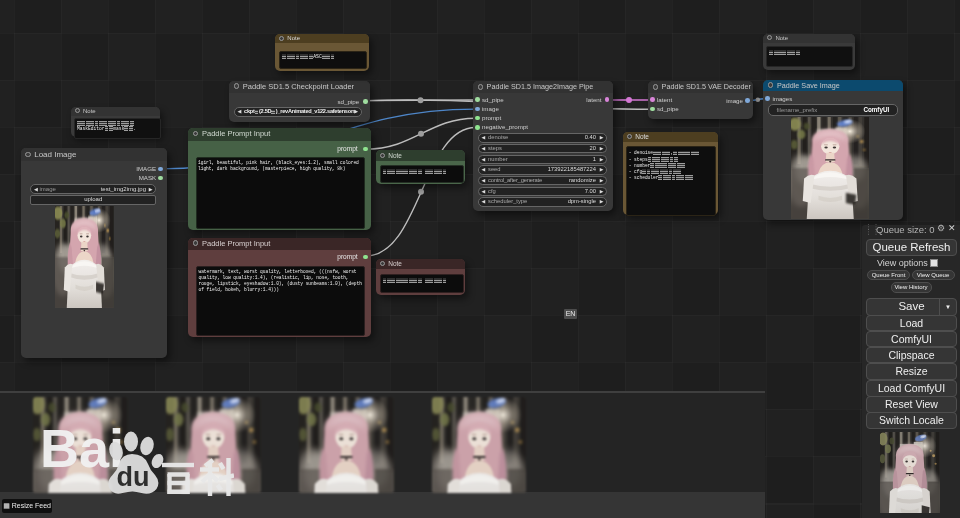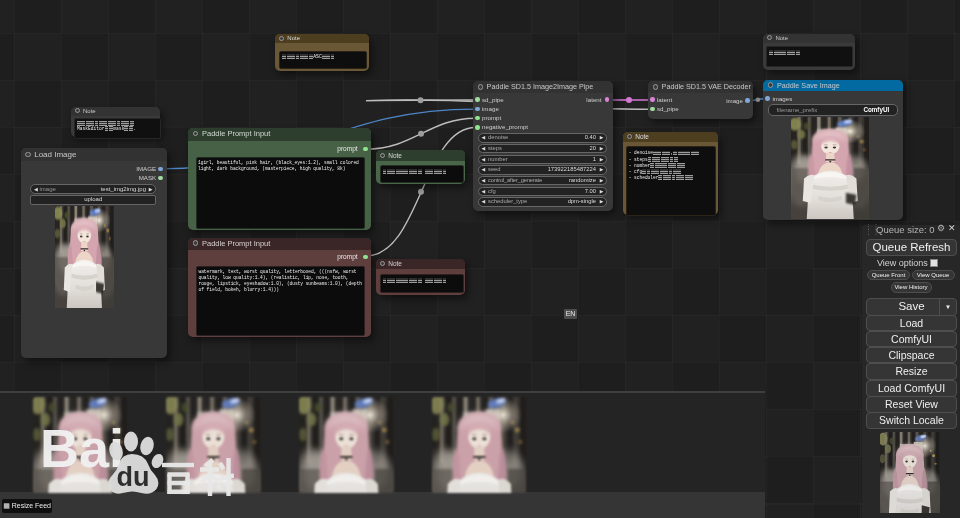--- a/index.html
+++ b/index.html
@@ -165,20 +165,30 @@
         <span class="lt" style="left:8px;color:#999">image</span>
         <span class="rt" style="right:9px">test_img2img.jpg</span>
         <span class="ra" style="font-size:5px">▶</span>
   </div>
   <div class="pill" style="left:9.9px;top:46.9px;width:123.5px;height:7.6px;font-size:6px;line-height:7.6px;border-radius:2px;text-align:center;color:#ddd">upload</div>
   <svg class="abs soft" style="left:34.4px;top:57.4px" width="58.7" height="102.3" viewBox="0 0 60 100" preserveAspectRatio="none">
         <use href="#girl"></use>
       </svg>
 </div>
 
+<div class="node" style="left:229.2px;top:80.75px;width:141px;height:41px;background:#383838">
+  <div class="ntitle" style="height:12.5px;font-size:7.5px;line-height:12.5px;background:#323232"><span class="dot"></span>Paddle SD1.5 Checkpoint Loader</div>
+  <div class="plabel" style="right:11px;top:17px;font-size:6.2px">sd_pipe</div>
+  <div class="port" style="left:134px;top:18.5px;background:#9fdc9f"></div>
+  <div class="pill" style="left:4.9px;top:26.3px;width:125.5px;height:7.7px;font-size:5.6px;line-height:7.5px">
+    <span class="la" style="font-size:5px">◀</span>
+        <span style="position:absolute;left:9px;color:#f2f2f2;font-weight:bold;letter-spacing:-0.25px">ckpt<i class="cj s" style="height:4.5px"></i>(2.5D<i class="cj s" style="height:4.5px"></i>)_revAnimated_v122.safetensors</span>
+        <span class="ra" style="font-size:5px">▶</span>
+  </div>
+</div>
 
 <div class="node" style="left:275.3px;top:34.4px;width:93.8px;height:36.2px;background:#6a5735">
   <div class="ntitle" style="height:8.7px;font-size:6px;line-height:8.7px;background:#4d3e20;color:#ddd"><span class="dot" style="width:3px;height:3px;border-width:1px;margin:0 3px 1px 4px"></span>Note</div>
   <div class="ta" style="left:4.1px;top:16.2px;width:81.5px;height:13.6px;padding:1.5px 2px;font-size:4.6px;background:#0e0e0e;border-color:#2b2416">
     <div style="margin-top:1px"><i class="cj s"></i><i class="cj s"></i><i class="cj s"></i><i class="cj s"></i><i class="cj s"></i><i class="cj s"></i><i class="cj s"></i><span class="mono" style="color:#eee;font-size:4.8px">ASC</span><i class="cj s"></i><i class="cj s"></i><i class="cj s"></i></div>
   </div>
 </div>
 
 <div class="node" style="left:188.4px;top:128.4px;width:182.2px;height:101.5px;background:#466146">
   <div class="ntitle" style="height:12.7px;font-size:7.5px;line-height:12.7px;background:#2e3e2e;color:#d0d8d0"><span class="dot"></span>Paddle Prompt Input</div>
@@ -286,21 +296,21 @@
 </div>
 
 <div class="node" style="left:763.4px;top:33.6px;width:91.3px;height:36.5px;background:#3a3a3a">
   <div class="ntitle" style="height:9.8px;font-size:6px;line-height:9.8px"><span class="dot" style="width:3px;height:3px;border-width:1px;margin:0 3px 1px 4px"></span>Note</div>
   <div class="ta" style="left:2.9px;top:12.7px;width:81px;height:16.2px;padding:1.5px 2px;font-size:4.6px">
     <div style="margin-top:1px"><i class="cj s"></i><i class="cj s"></i><i class="cj s"></i><i class="cj s"></i><i class="cj s"></i><i class="cj s"></i><i class="cj s"></i></div>
   </div>
 </div>
 
 <div class="node" style="left:763.4px;top:79.5px;width:140.1px;height:140px;background:#383838">
-  <div class="ntitle" style="height:11.9px;font-size:7.2px;line-height:11.9px;background:#0369a1"><span class="dot"></span>Paddle Save Image</div>
+  <div class="ntitle" style="height:11.9px;font-size:7.2px;line-height:11.9px;background:#0c4a6e"><span class="dot"></span>Paddle Save Image</div>
   <div class="port" style="left:2.1px;top:16.6px;background:#7fa8d9"></div>
       <div class="plabel" style="left:9px;top:15.1px;font-size:6.2px">images</div>
   <div class="pill" style="left:4.2px;top:24.6px;width:128.7px;height:10.2px;font-size:6px;line-height:10px;border-radius:5px">
     <span class="lt" style="left:8px;color:#999">filename_prefix</span>
         <span class="rt" style="right:8px;color:#fff;font-weight:bold;font-size:6.3px">ComfyUI</span>
   </div>
   <svg class="abs soft" style="left:27.6px;top:37.3px" width="78.5" height="102.4" viewBox="0 0 60 100" preserveAspectRatio="none">
         <use href="#girl"></use>
       </svg>
 </div>

